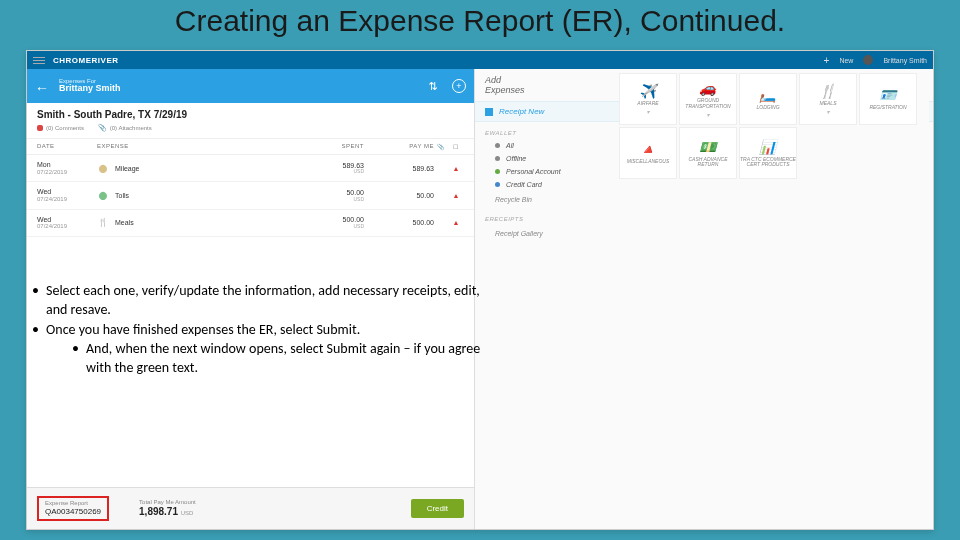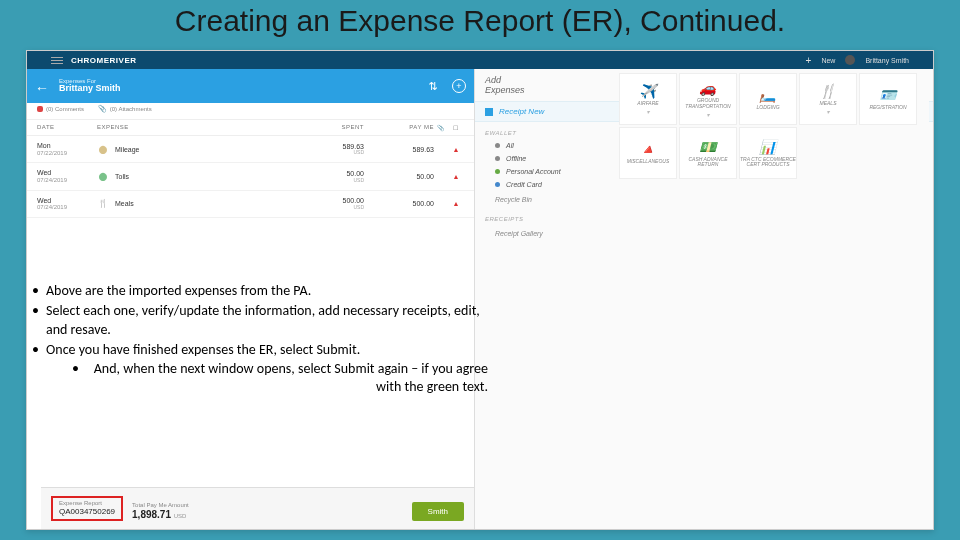--- a/index.html
+++ b/index.html
@@ -27,24 +27,24 @@
     height: 480px;
     background: #f9f9f9;
     border: 1px solid #ccc;
     box-shadow: 0 2px 6px rgba(0,0,0,0.15);
     font-size: 8px;
     color: #333;
   }
   
   .topbar {
     height: 18px;
-    background: #0c4a6e;
-    display: flex;
-    align-items: center;
-    padding: 0 24px;
+    background: #0369a1;
+    display: flex;
+    align-items: center;
+    padding: 0 6px;
     color: #fff;
   }
   .topbar .hamburger {
     width: 12px;
     display: flex;
     flex-direction: column;
     gap: 2px;
     margin-right: 8px;
   }
   .topbar .hamburger span { height: 1px; background: #aaa; }
@@ -115,24 +115,23 @@
   .exp-row .spent-cell .cur { color: #aaa; font-size: 5px; }
   .exp-row .payme-cell { width: 70px; text-align: right; }
   .exp-row .att-cell { width: 14px; text-align: center; color: #bbb; }
   .exp-row .flag-cell { width: 16px; text-align: center; color: #d33; }
   
   .left-footer {
     margin-top: auto;
     border-top: 1px solid #ddd;
     background: #f6f6f6;
     display: flex;
-    align-items: flex-end;
+    align-items: center;
     padding: 8px 10px;
-    gap: 9px;
-    margin-left: 14px;
+    gap: 30px;
   }
   .footer-block { display: flex; flex-direction: column; line-height: 1.2; }
   .footer-block .lbl { font-size: 6px; color: #888; }
   .footer-block .val { font-size: 10px; font-weight: 600; color: #222; }
   .footer-block .val .cur { font-size: 6px; color: #999; font-weight: 400; }
   .redbox { border: 2px solid #d22; padding: 2px 6px; }
   .submit-btn {
     margin-left: auto;
     background: #7aa822;
     color: #fff;
@@ -213,21 +212,21 @@
     font-family: Calibri, "Segoe UI", sans-serif;
     font-size: 14px;
     color: #000;
     line-height: 1.35;
   }
   .bullets-overlay ul { list-style: none; padding-left: 0; }
   .bullets-overlay > ul > li { padding-left: 18px; position: relative; margin-bottom: 1px; }
   .bullets-overlay > ul > li::before { content: "•"; position: absolute; left: 4px; }
   .bullets-overlay ul ul > li { padding-left: 18px; position: relative; }
   .bullets-overlay ul ul > li::before { content: "•"; position: absolute; left: 4px; }
-  .bullets-overlay ul ul { margin-left: 22px; text-align: right; }
+  .bullets-overlay ul ul { margin-left: 22px; }
 </style>
 </head>
 <body>
 
 <h1 class="slide-title">Creating an Expense Report (ER), Continued.</h1>
 
 <div class="screenshot">
 
   <div class="topbar">
     <div class="hamburger">
@@ -254,20 +253,21 @@
         <span class="back">←</span>
         <div class="titleblock">
           <span class="sub">Expenses For</span>
           <span class="main">Brittany Smith</span>
         </div>
         <div class="spacer"></div>
         <span class="tool">⇅</span>
         <span class="circle-plus">+</span>
       </div>
 
+      <div class="trip-title">Smith - South Padre, TX 7/29/19</div>
       <div class="meta-row">
         <span class="meta">
             <span class="dot red"></span>
             <span>(0) Comments</span>
           </span>
         <span class="meta">
             <span class="paperclip"></span>
             <span>(0) Attachments</span>
           </span>
       </div>
@@ -337,21 +337,21 @@
 
       <div class="left-footer">
         <div class="footer-block redbox">
           <span class="lbl">Expense Report</span>
           <span class="val" style="font-size:8px;font-weight:400;">QA0034750269</span>
         </div>
         <div class="footer-block">
           <span class="lbl">Total Pay Me Amount</span>
           <span class="val"><span>1,898.71</span> <span class="cur">USD</span></span>
         </div>
-        <button class="submit-btn">Smith</button>
+        <button class="submit-btn">Credit</button>
       </div>
     </div>
 
     <div class="right-col">
       <div class="add-hdr" style="white-space:pre-line;">Add
 Expenses</div>
       <div class="create-new">
         <span class="sq"></span>
         <span>Receipt New</span>
       </div>
@@ -414,21 +414,20 @@
             <div class="ti">📊</div>
             <div class="tl">TRA CTC ECOMMERCE CERT PRODUCTS</div>
           </div>
         </div>
     </div>
   </div>
 </div>
 
 <div class="bullets-overlay">
   <ul>
-    <li>Above are the imported expenses from the PA.</li>
     <li>Select each one, verify/update the information, add necessary receipts, edit, and resave.</li>
     <li>
       <span>Once you have finished expenses the ER, select Submit.</span>
       <ul>
           <li>And, when the next window opens, select Submit again – if you agree with the green text.</li>
         </ul>
     </li>
   </ul>
 </div>
 

